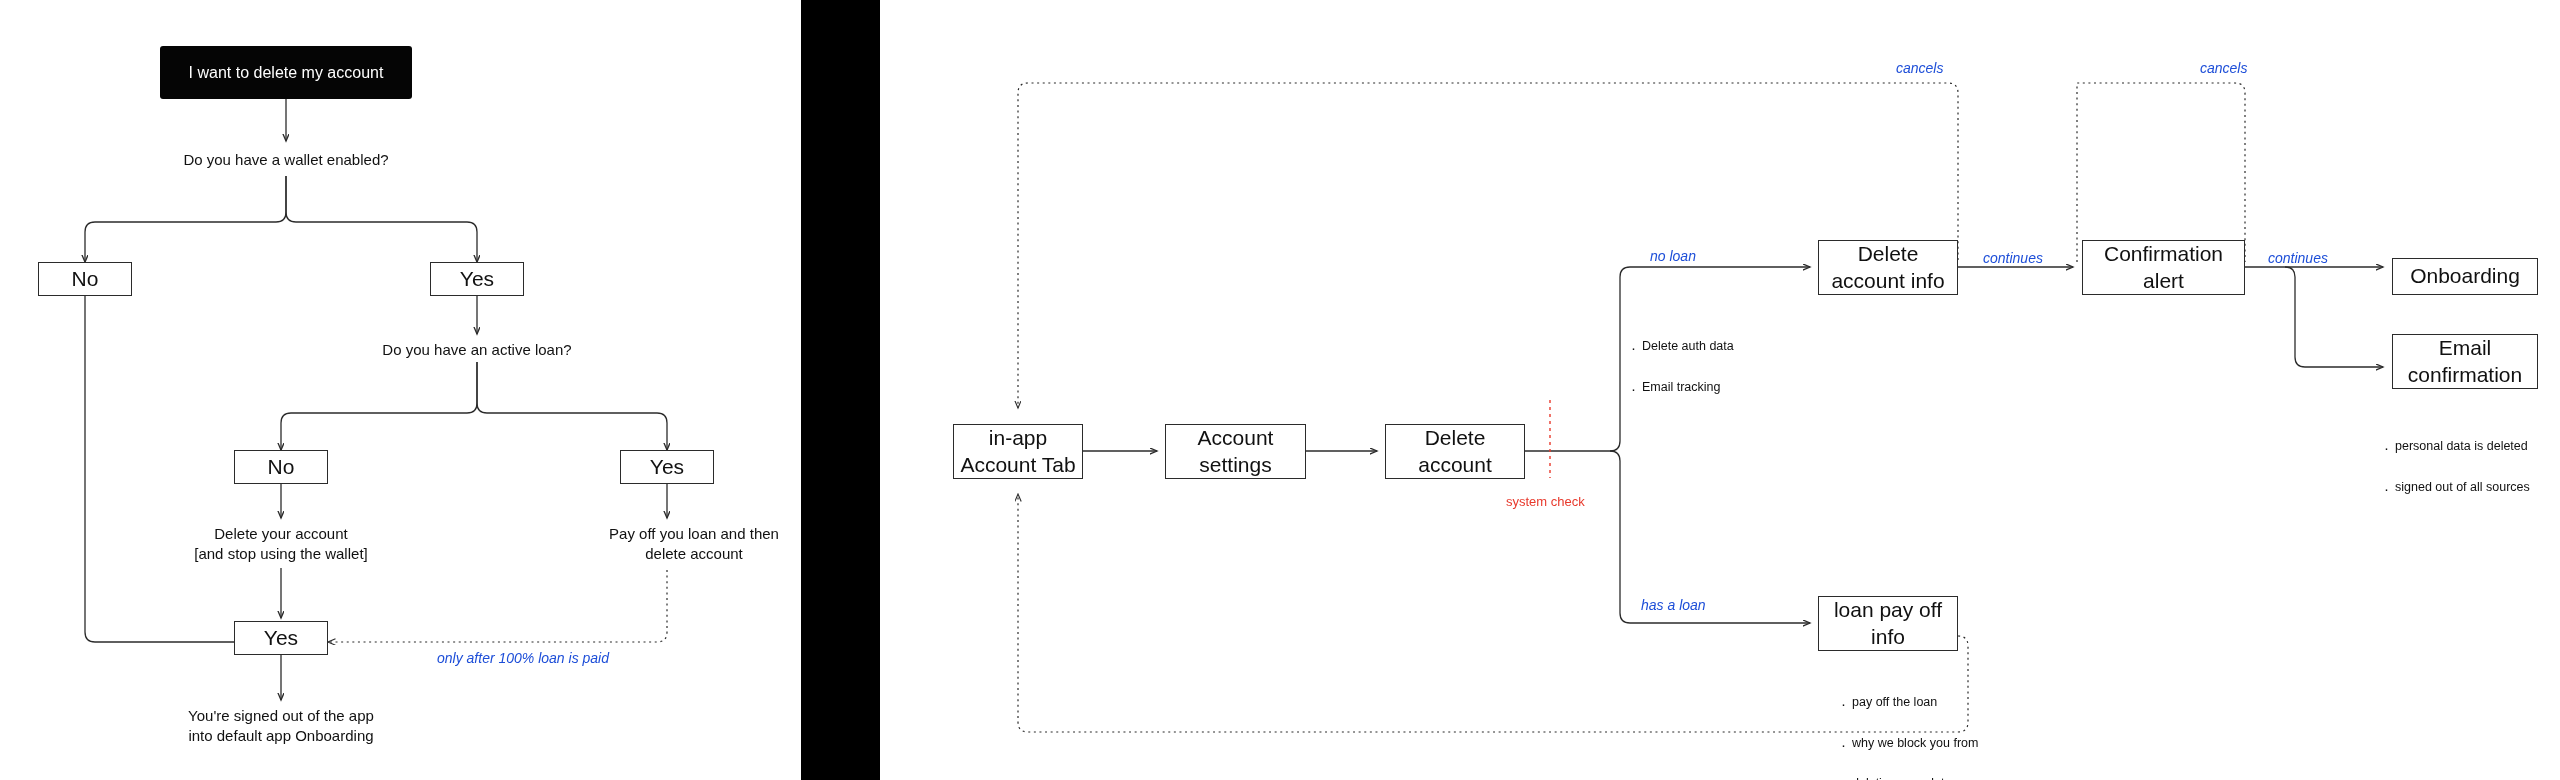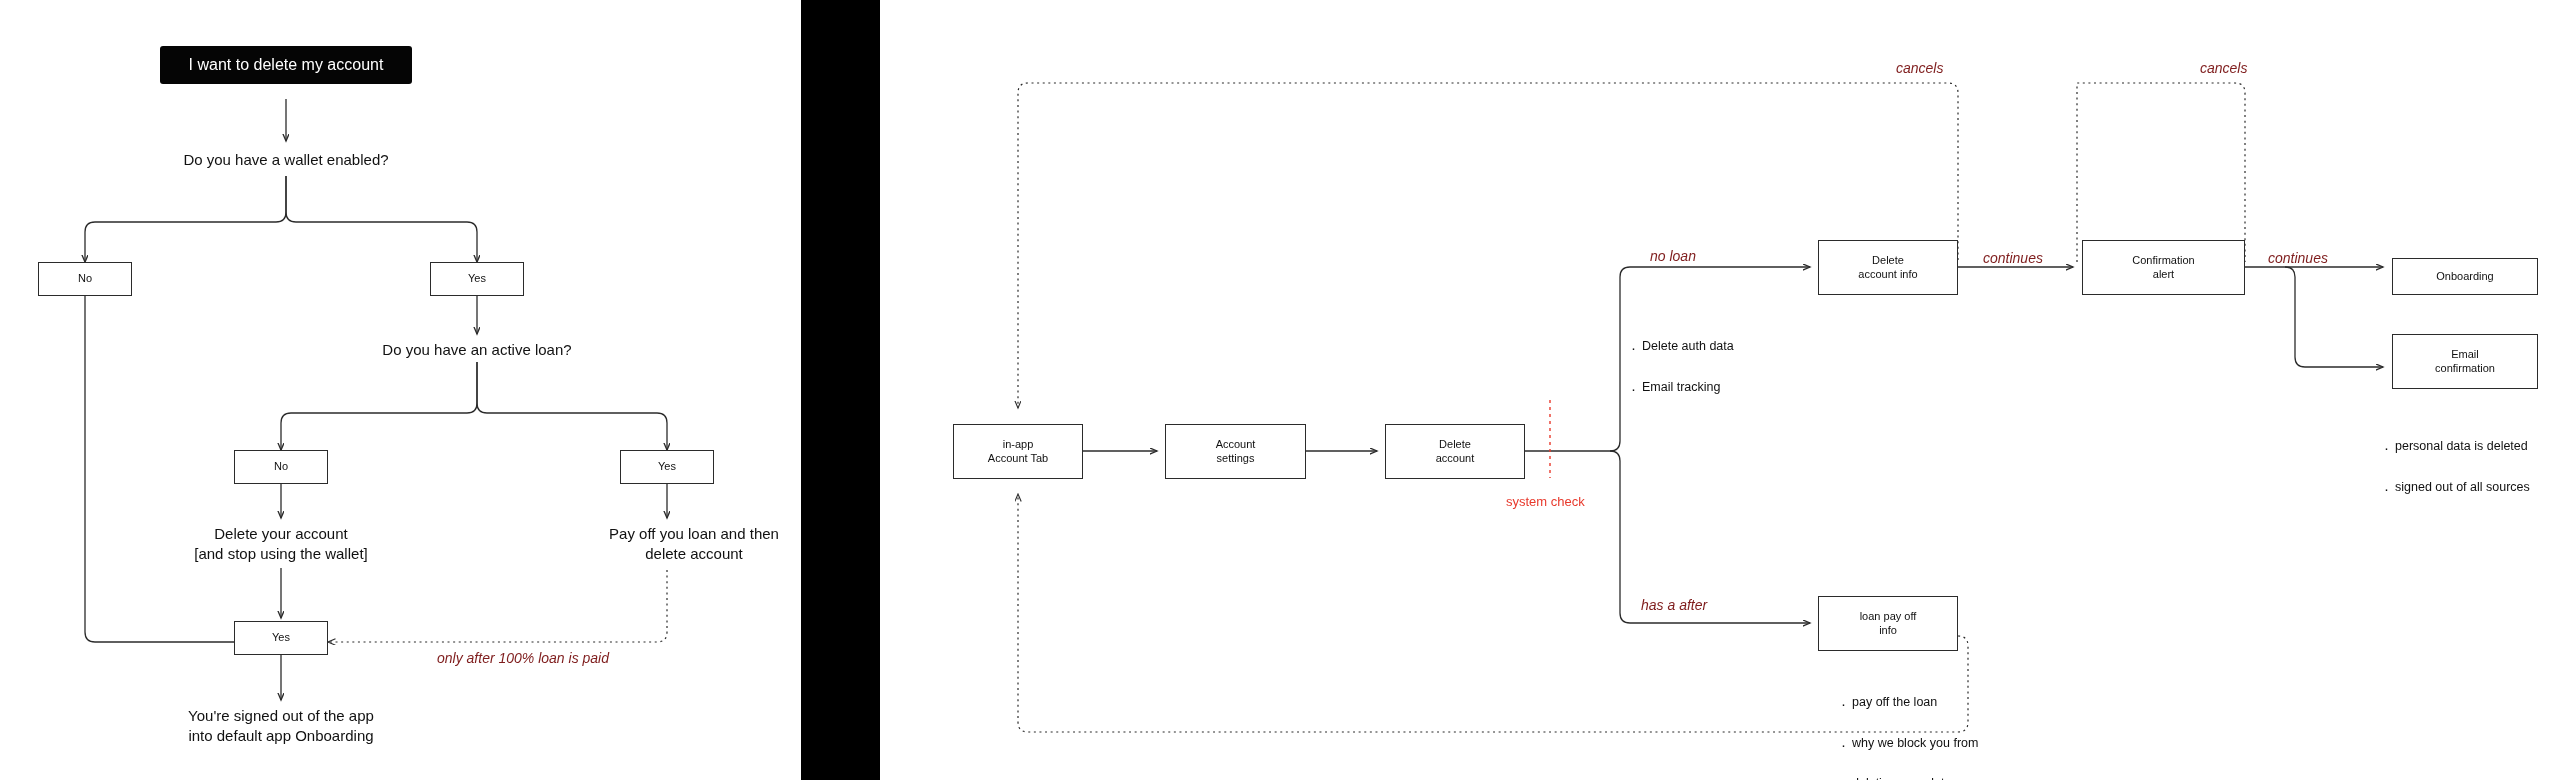--- a/index.html
+++ b/index.html
@@ -38,21 +38,21 @@
     position: absolute;
     box-sizing: border-box;
     display: flex;
     align-items: center;
     justify-content: center;
     text-align: center;
     line-height: 1.25;
     color: #111111;
     background: #ffffff;
     border: 1.6px solid #2b2b2b;
-    font-size: 11px;
+    font-size: 21px;
     white-space: pre-line;
   }
   .node.dark {
     background: #050505;
     color: #ffffff;
     border: none;
     border-radius: 3px;
     font-size: 16px;
   }
   .plain-text {
@@ -60,21 +60,21 @@
     text-align: center;
     color: #111111;
     font-size: 15px;
     line-height: 1.3;
     white-space: pre-line;
   }
   .edge-label {
     position: absolute;
     font-style: italic;
     font-size: 14px;
-    color: #7f1d1d;
+    color: #1d4ed8;
     white-space: nowrap;
     text-align: right;
   }
   .note-label {
     position: absolute;
     font-size: 12.5px;
     color: #111111;
     line-height: 1.55;
     white-space: pre-line;
   }
@@ -170,21 +170,21 @@
       <path d="M1958,636 Q1968,636 1968,646 L1968,722 Q1968,732 1958,732 L1028,732 Q1018,732 1018,722 L1018,494" marker-end="url(#arrowd)"></path>
     </g>
 
     <g stroke="#e8392c" stroke-width="1.4" fill="none" stroke-dasharray="3,4">
       <path d="M1550,400 L1550,478"></path>
     </g>
   </svg>
 
   <div class="divider-band" style="left:801px; top:0; width:79px; height:780px;"></div>
 
-  <div class="node dark" style="left:160px; top:46px; width:252px; height:38px;">I want to delete my account</div>
+  <div class="node dark" style="left:160px; top:46px; width:252px; height:53px;">I want to delete my account</div>
 
   <div class="plain-text" style="left:136px; top:150px; width:300px;">Do you have a wallet enabled?</div>
 
   <div class="node" style="left:38px; top:262px; width:94px; height:34px;">No</div>
 
   <div class="node" style="left:430px; top:262px; width:94px; height:34px;">Yes</div>
 
   <div class="plain-text" style="left:327px; top:340px; width:300px;">Do you have an active loan?</div>
 
   <div class="node" style="left:234px; top:450px; width:94px; height:34px;">No</div>
@@ -239,21 +239,21 @@
   <div class="node" style="left:2392px; top:334px; width:146px; height:55px;">Email
 confirmation</div>
 
   <div class="note-label" style="left:2381px; top:398px; width:190px;">
     <ul>
       <li>personal data is deleted</li>
       <li>signed out of all sources</li>
     </ul>
   </div>
 
-  <div class="edge-label" style="left:1641px; top:597px;">has a after</div>
+  <div class="edge-label" style="left:1641px; top:597px;">has a loan</div>
 
   <div class="node" style="left:1818px; top:596px; width:140px; height:55px;">loan pay off
 info</div>
 
   <div class="note-label" style="left:1838px; top:654px; width:200px;">
     <ul>
       <li>pay off the loan</li>
       <li>why we block you from</li>
       <li style="list-style: none; --hide: 1;" class="no-bullet">deleting your data</li>
     </ul>

